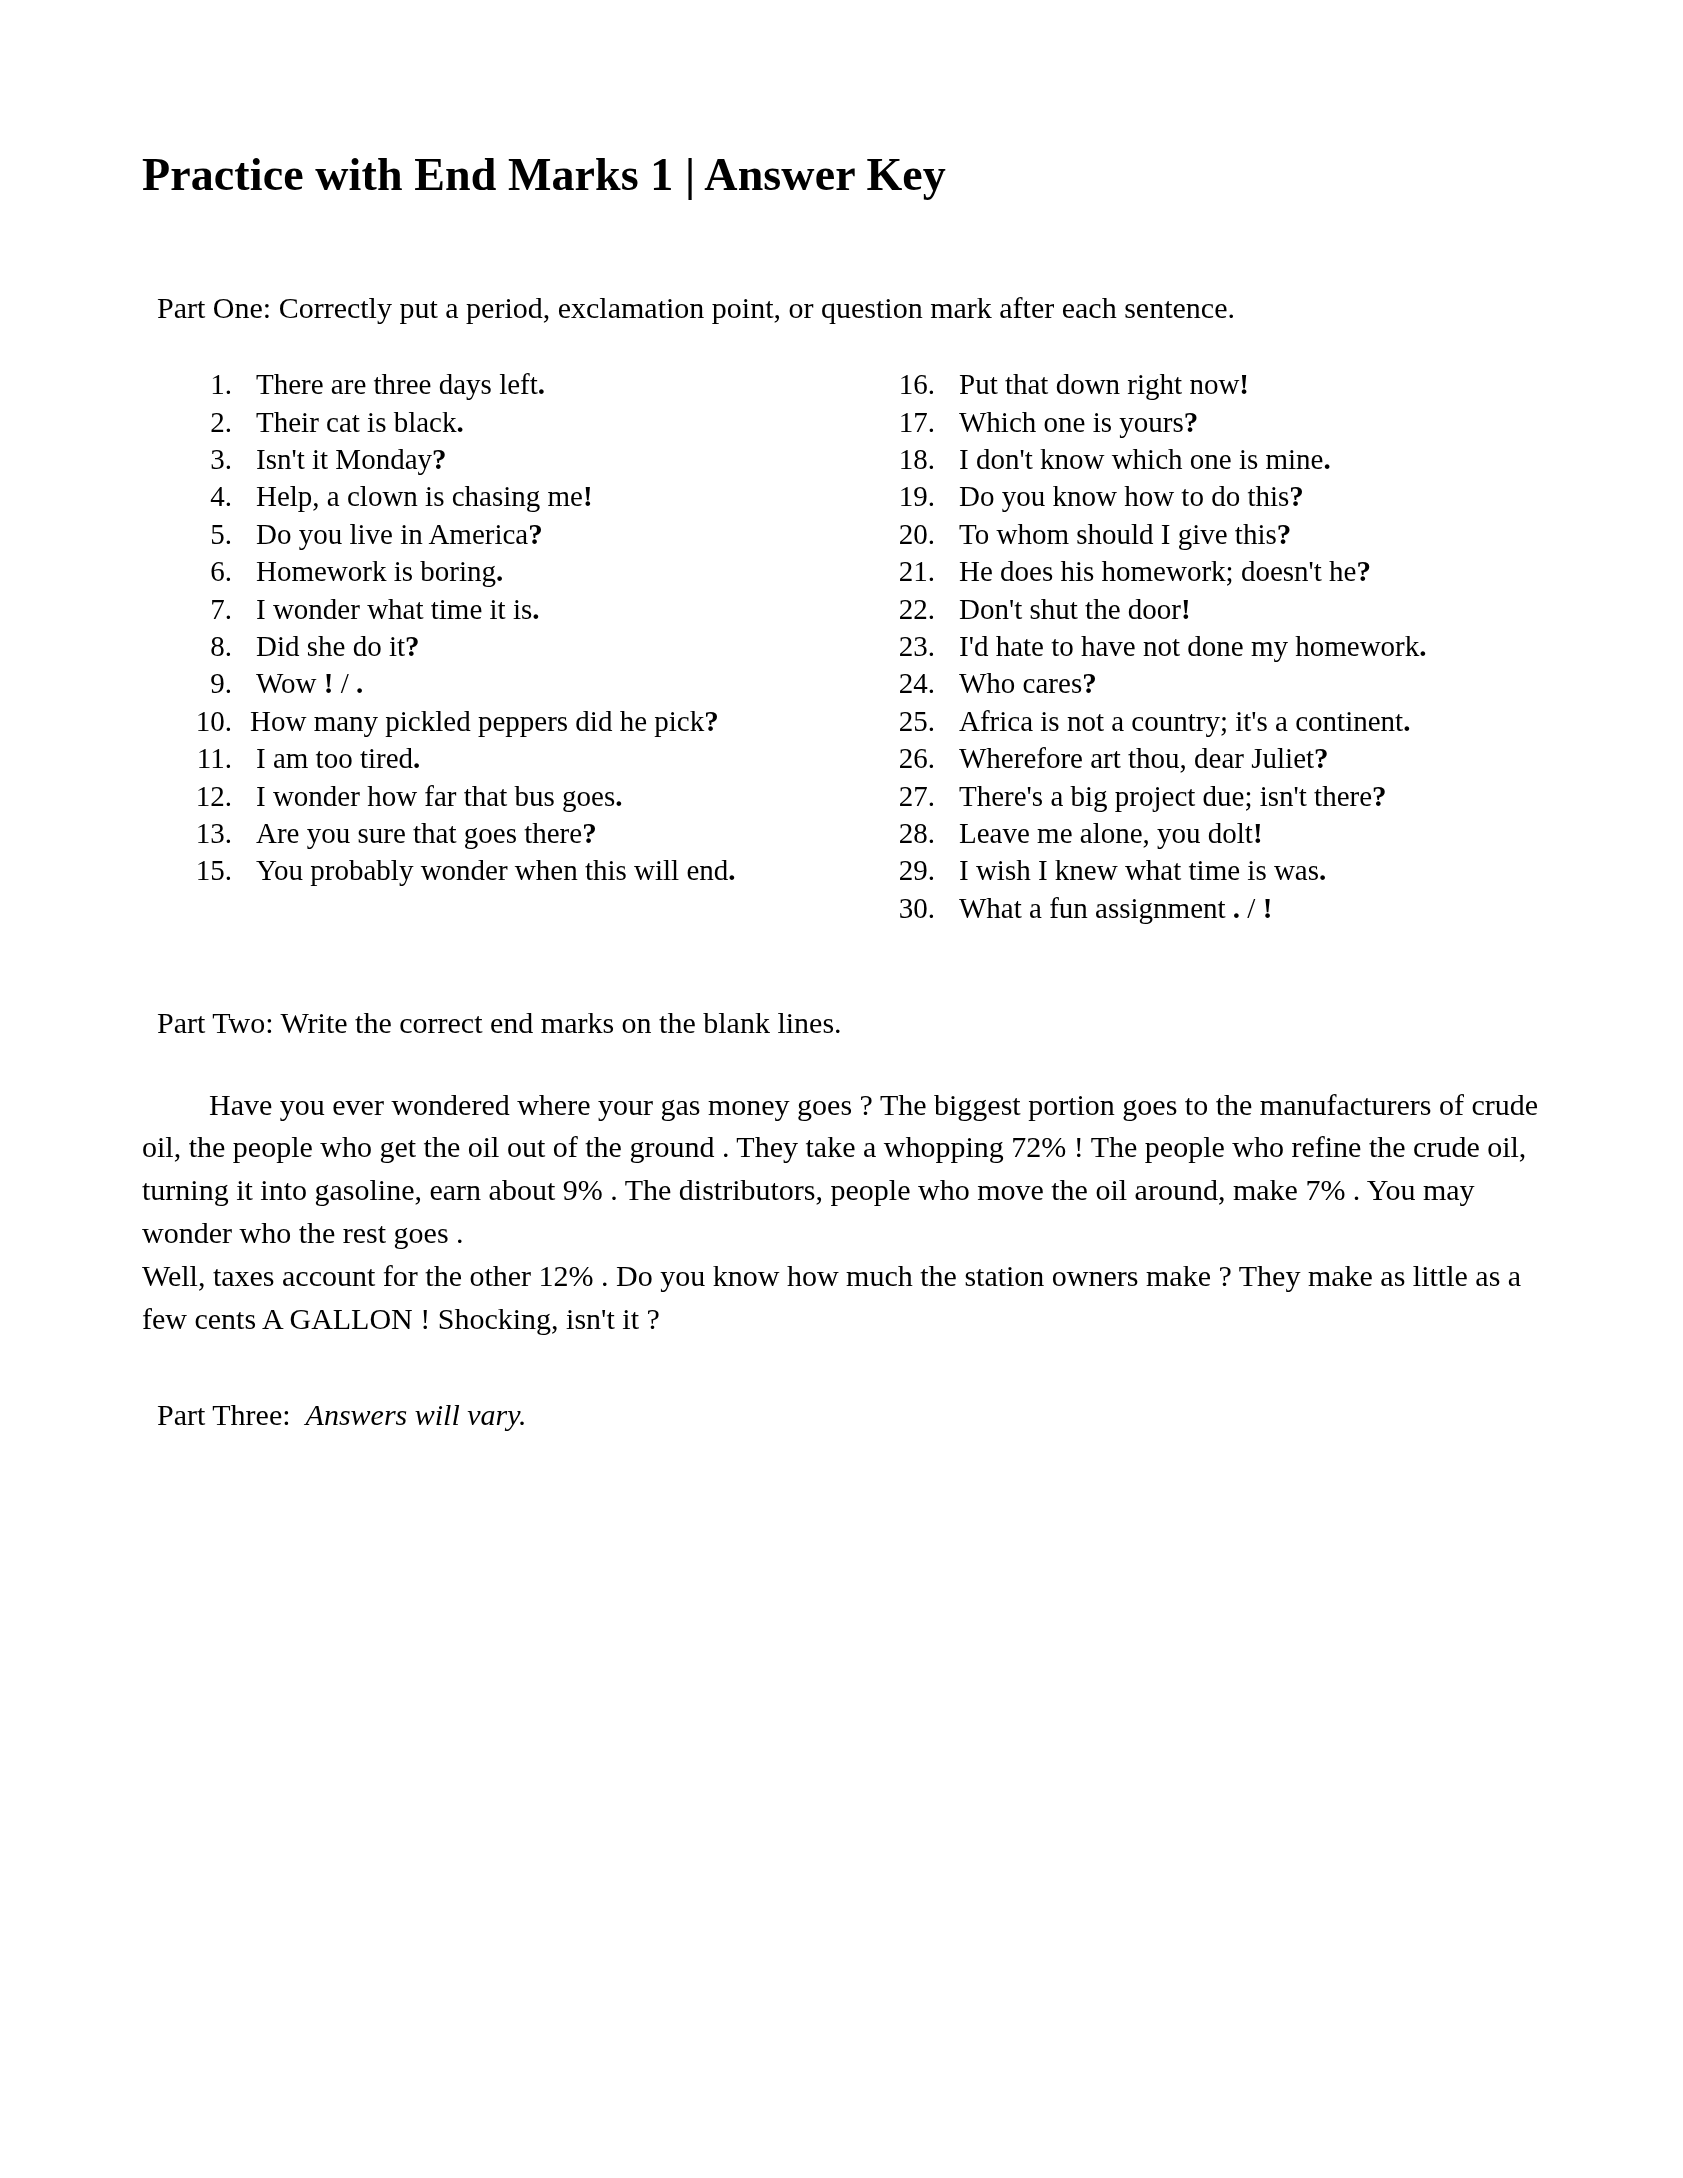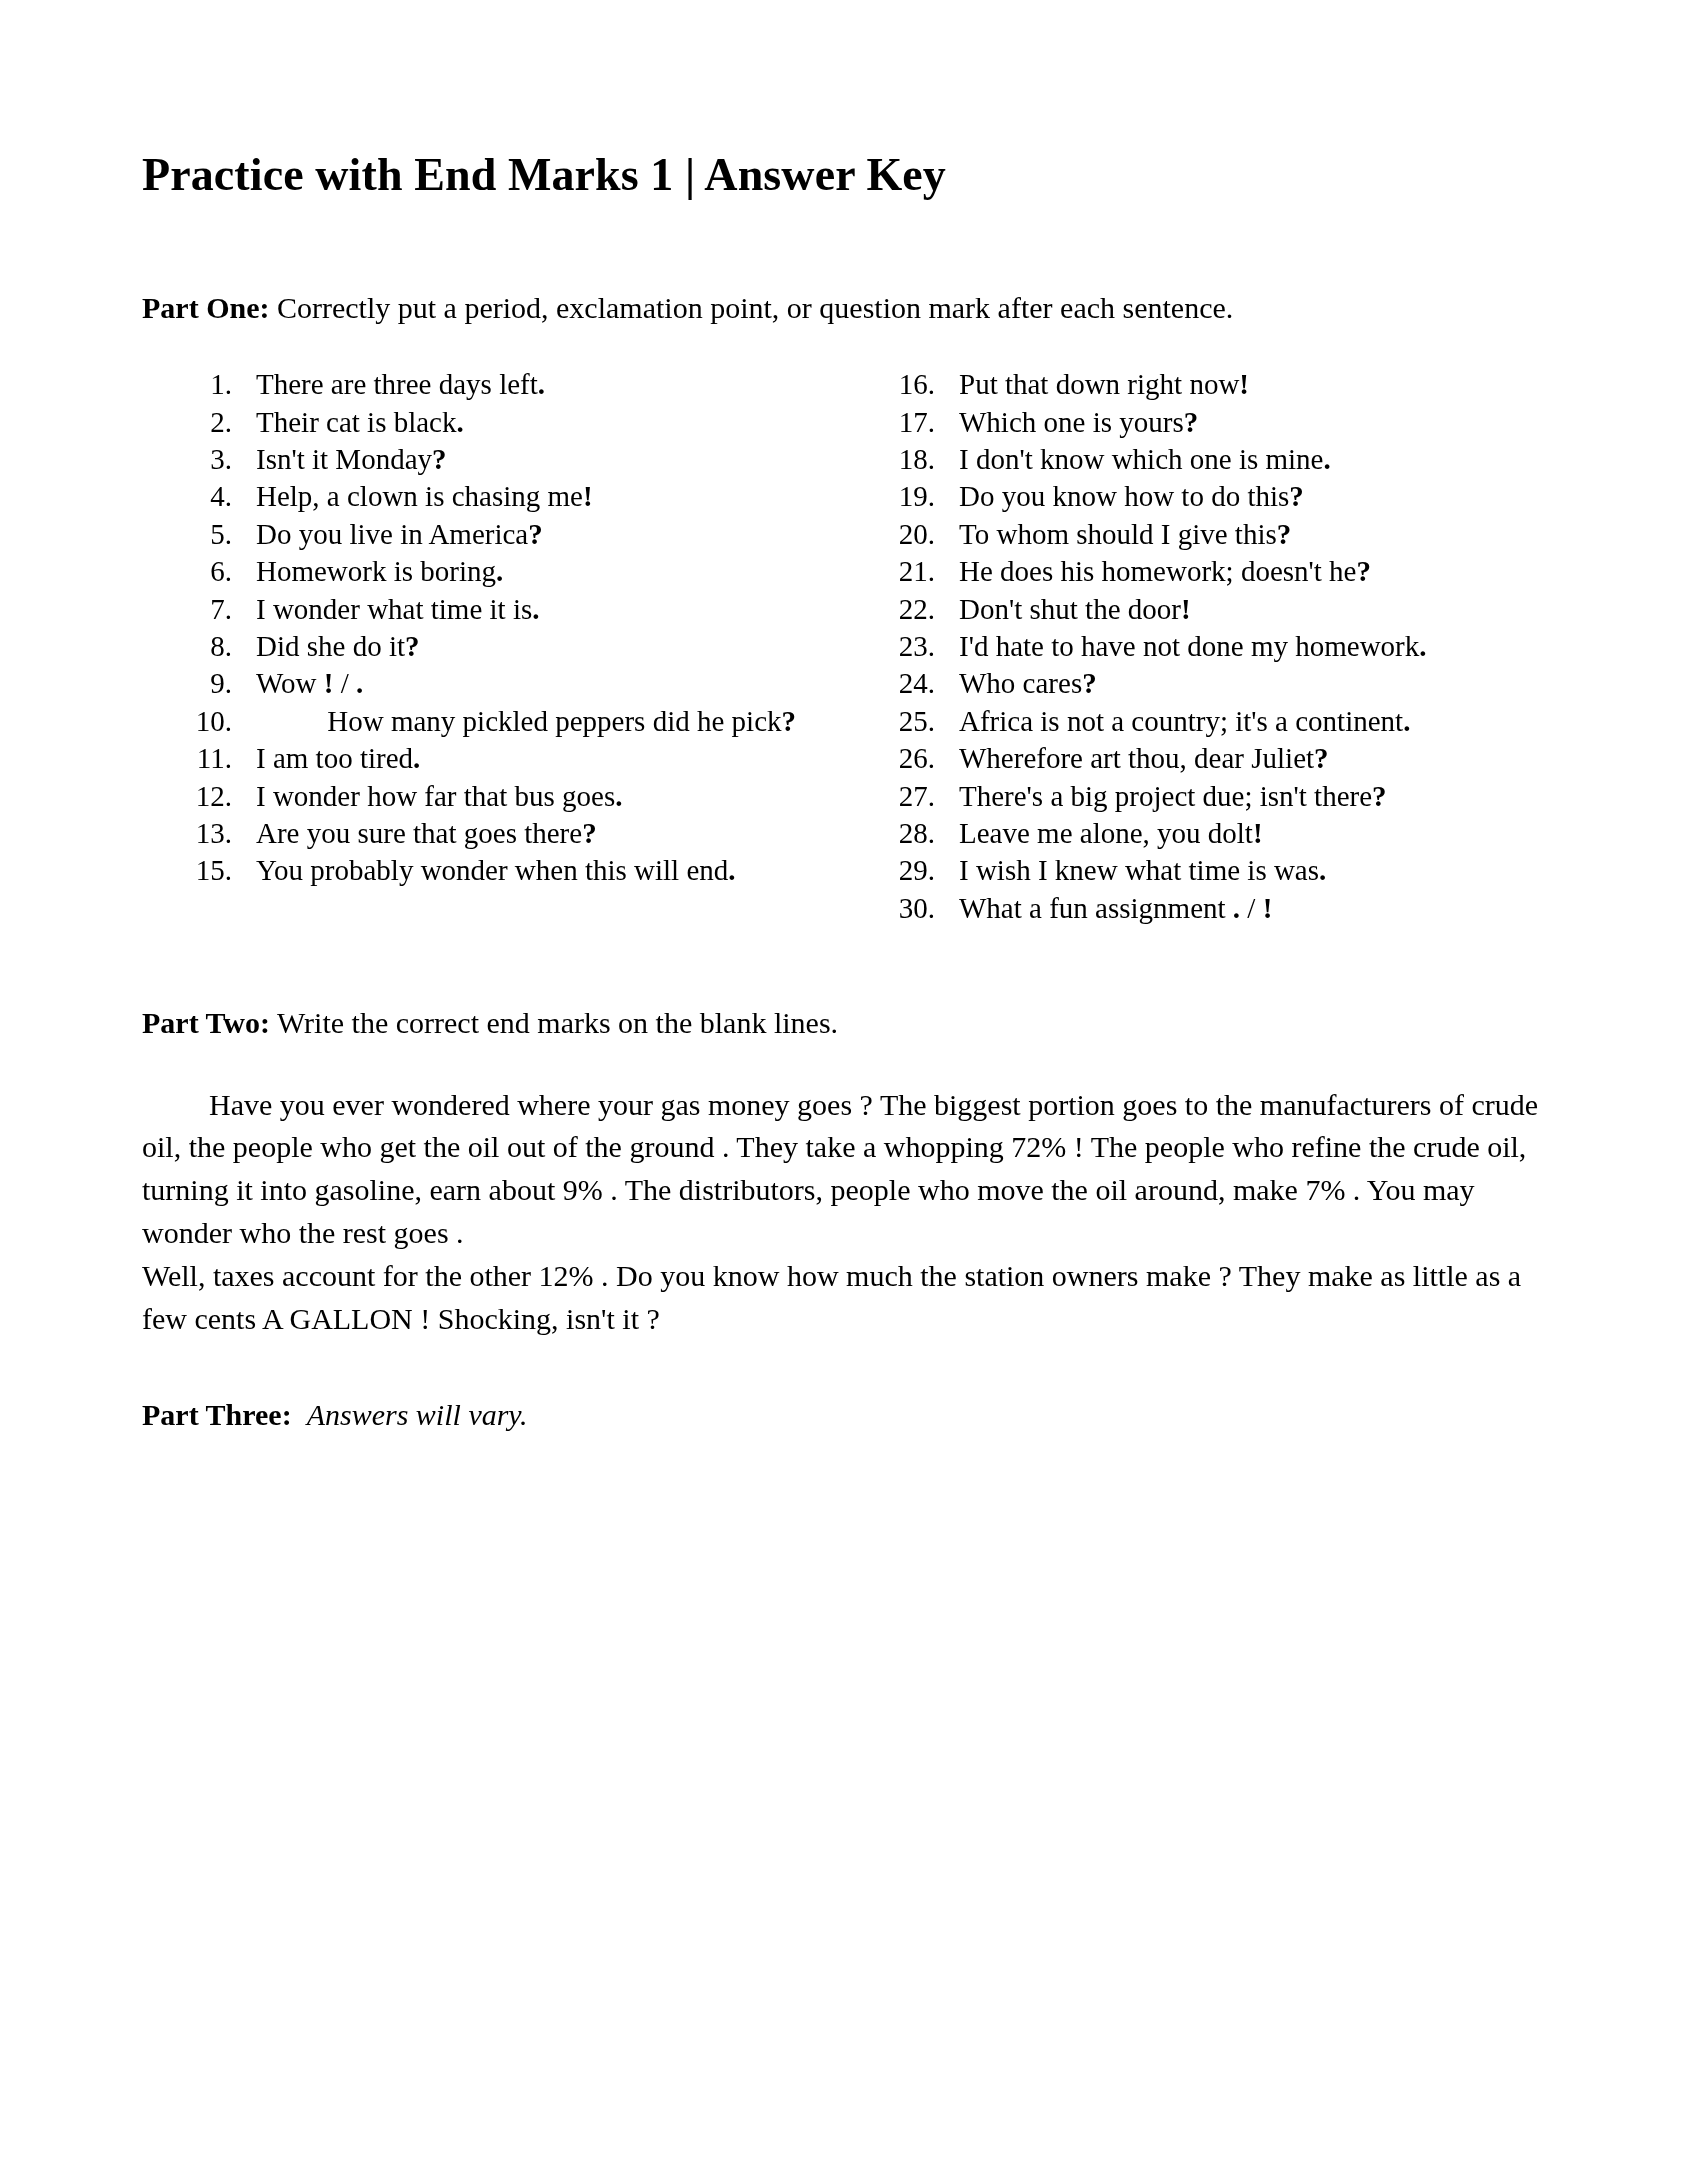--- a/index.html
+++ b/index.html
@@ -40,21 +40,22 @@
     margin: 0 0 85px 0;
   }
 
   
   .part-block {
     font-size: 30px;
     line-height: 1.38;
     margin: 0;
   }
   .part-label {
-    font-weight: bold;
+    font-weight: normal;
+    margin-left: 15px;
   }
   .part-instr {
     font-weight: normal;
   }
   .italic {
     font-style: italic;
   }
 
   
   .columns {
@@ -87,21 +88,20 @@
   .num-wide {
     min-width: 50px;
   }
   .txt {
     margin-left: 24px;
     flex: 1 1 auto;
   }
   
   .item.tight .txt {
     margin-left: 18px;
-    text-align: right;
   }
 
   
   .mark {
     font-weight: bold;
   }
   .sep {
     font-weight: normal;
   }
 

